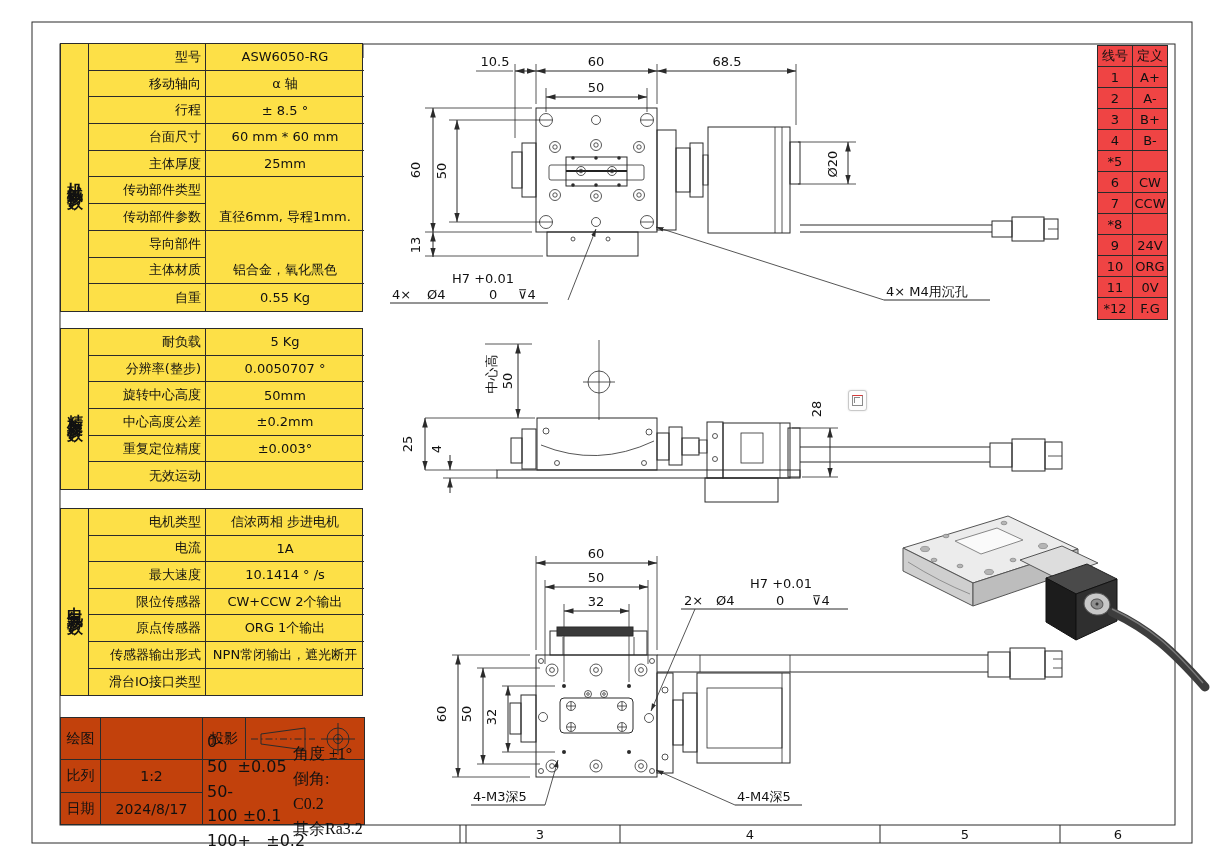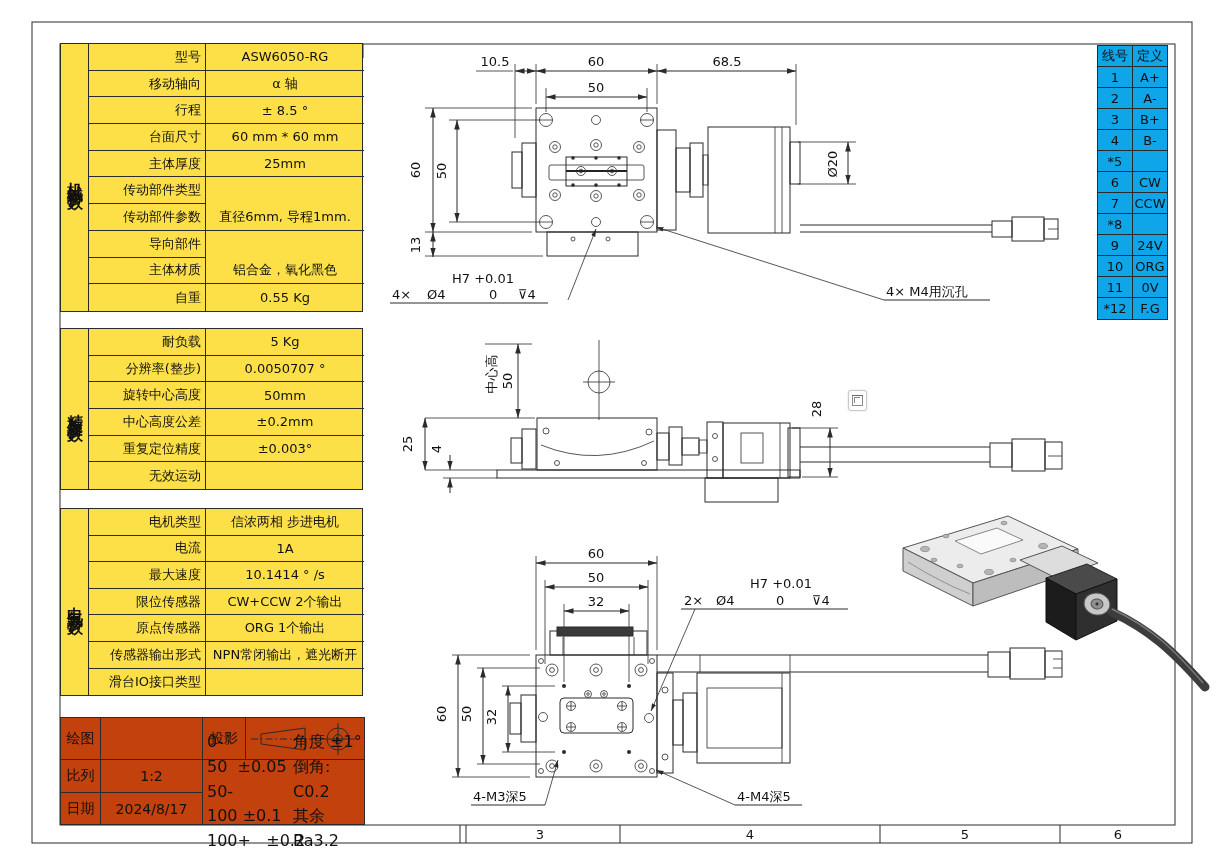--- a/index.html
+++ b/index.html
@@ -16,36 +16,36 @@
         border:1px solid #2b2b2b;box-sizing:border-box;background:#fde047;}
   .spec .grp{grid-column:1;border-right:1px solid #2b2b2b;display:flex;align-items:center;justify-content:center;
         writing-mode:vertical-rl;text-orientation:upright;font-weight:700;font-size:16px;letter-spacing:4px;}
   .spec .lab{grid-column:2;border-right:1px solid #2b2b2b;border-bottom:1px solid #2b2b2b;
         display:flex;align-items:center;justify-content:flex-end;padding-right:4px;font-size:13px;box-sizing:border-box;}
   .spec .val{grid-column:3;border-bottom:1px solid #2b2b2b;display:flex;align-items:center;justify-content:center;
         font-size:13px;box-sizing:border-box;white-space:nowrap;}
   .spec .last{border-bottom:none;}
 
   
-  .wires{position:absolute;left:1097px;top:45px;width:71px;border:1px solid #2b2b2b;box-sizing:border-box;background:#0ea5e9;}
+  .wires{position:absolute;left:1097px;top:45px;width:71px;border:1px solid #2b2b2b;box-sizing:border-box;background:#ef4444;}
   .wrow{display:flex;height:21px;box-sizing:border-box;border-bottom:1px solid #2b2b2b;font-size:13px;}
   .wrow:last-child{border-bottom:none;}
   .wno{width:35px;border-right:1px solid #2b2b2b;display:flex;align-items:center;justify-content:center;box-sizing:border-box;}
   .wdef{flex:1;display:flex;align-items:center;justify-content:center;}
 
   
   .tblock{position:absolute;left:60px;top:717px;width:305px;height:108px;border:1px solid #2b2b2b;
           box-sizing:border-box;display:grid;grid-template-columns:40px 102px 43px 118px;
           grid-template-rows:42px 33px 31px;background:#c2410c;font-size:14px;}
   .tc{border-right:1px solid #2b2b2b;border-bottom:1px solid #2b2b2b;display:flex;align-items:center;
       justify-content:center;box-sizing:border-box;}
   .tc.noR{border-right:none;} .tc.noB{border-bottom:none;}
   .tolarea{grid-column:3/5;grid-row:2/4;border-bottom:none;border-right:none;display:flex;
            font-size:16px;line-height:1.55;align-items:center;}
-  .tolcol{width:84px;padding-left:4px;} .notecol{flex:1;padding-left:2px;}
+  .tolcol{width:84px;padding-left:4px;} .notecol{flex:1;padding-left:2px;font-family:Liberation Serif, serif;}
 
   .ocr-icon{position:absolute;left:848px;top:390px;width:17px;height:19px;background:#fdfdfd;
             border:1px solid #c9c9c9;border-radius:3px;box-shadow:0 0 2px rgba(0,0,0,.15);}
   .ocr-icon::before{content:"";position:absolute;left:3px;top:4px;width:9px;height:9px;
             border:1px solid #8a8a8a;border-top-color:#d93a3a;}
   .ocr-icon::after{content:"";position:absolute;left:5px;top:6px;width:5px;height:5px;
             border-left:1px solid #8a8a8a;border-top:1px solid #8a8a8a;}
 </style>
 </head>
 <body>

